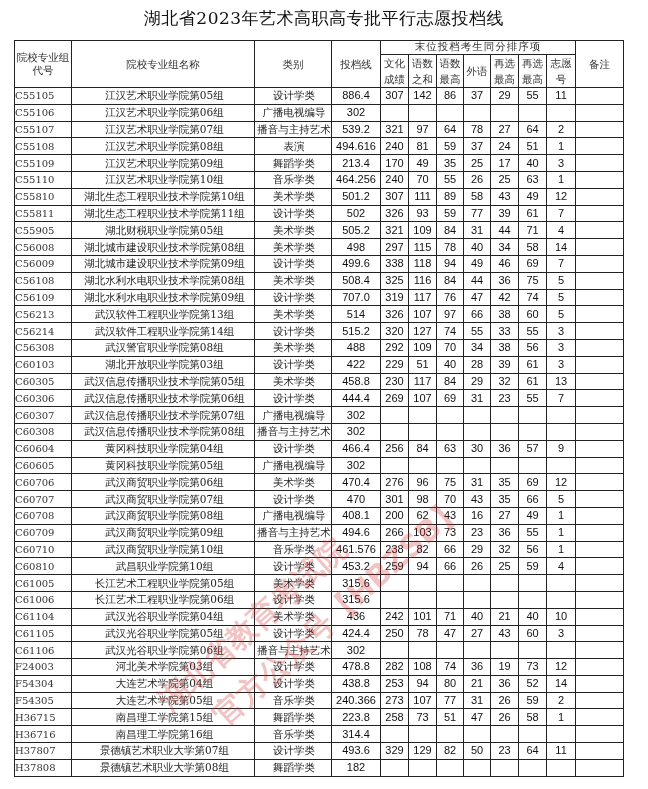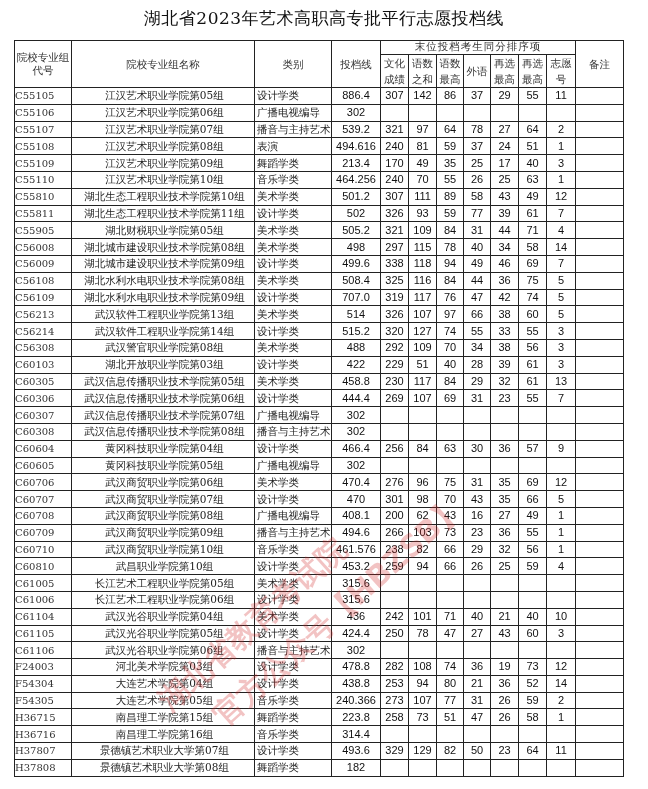--- a/index.html
+++ b/index.html
@@ -10,21 +10,21 @@
            font-size: 17px; letter-spacing: 0.5px; color: #111; }
   table { position: absolute; left: 14px; top: 40px; border-collapse: collapse;
           table-layout: fixed; width: 609px; }
   td, th { border: 1px solid #222; padding: 0; overflow: hidden; white-space: nowrap;
            font-weight: normal; }
   th { font-size: 10.5px; color: #333; line-height: 13px; text-align: center; vertical-align: middle; }
   th.sub { font-size: 10.5px; line-height: 16px; white-space: normal; }
   tbody td { height: 15.8px; font-size: 11px; line-height: 15px; }
   td.code { font-family: "DejaVu Serif", "Liberation Serif", serif; font-size: 10px; color: #333; }
   td.name { text-align: center; padding-left: 3px; font-size: 10.5px; color: #222; }
-  td.cat { text-align: left; padding-left: 2px; font-size: 10.5px; color: #222; }
+  td.cat { text-align: center; padding-left: 2px; font-size: 10.5px; color: #222; }
   td.num { text-align: center; font-family: "Liberation Sans", "DejaVu Sans", sans-serif; font-size: 11px; color: #111; }
   .watermark { position: absolute; pointer-events: none; color: rgba(210, 40, 40, 0.28);
                font-family: "DejaVu Sans", sans-serif; font-size: 30px; font-weight: bold;
                transform: rotate(-42deg); transform-origin: left top; white-space: nowrap; }
 </style>
 </head>
 <body>
 
 <div class="title">湖北省2023年艺术高职高专批平行志愿投档线</div>
 

